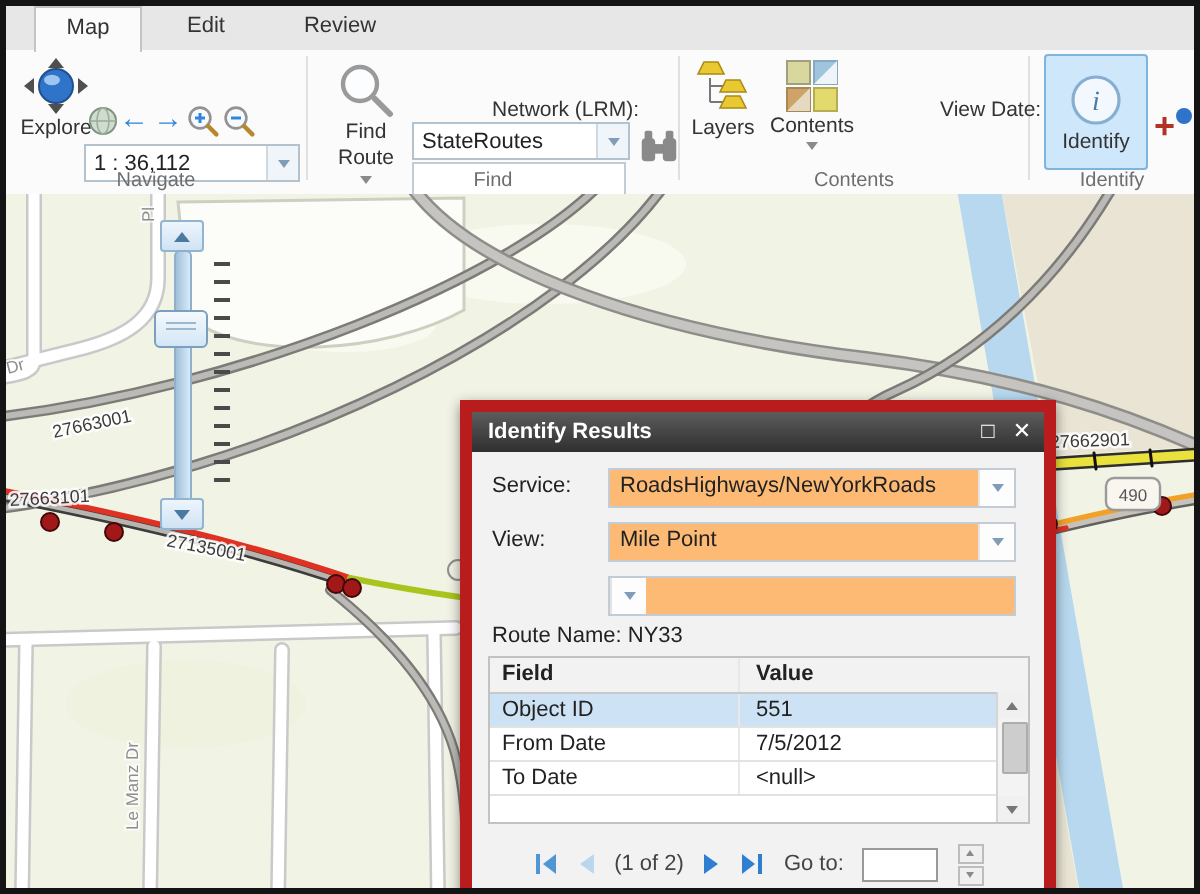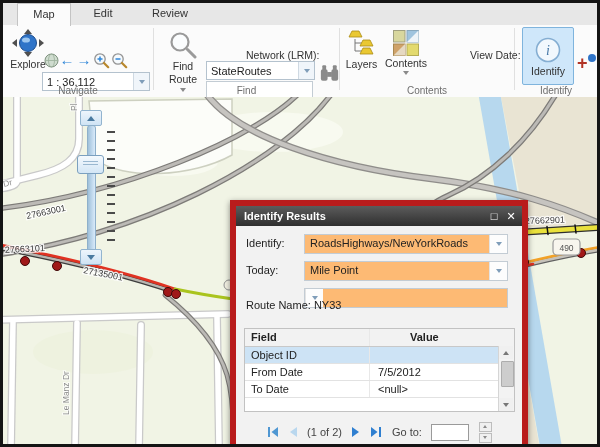--- a/index.html
+++ b/index.html
@@ -44,21 +44,21 @@
 
   
   #dialog{position:absolute;left:227px;top:103px;width:286px;height:240px;background:#f2f2f2;border:6px solid #b91c1c;box-shadow:0 2px 6px rgba(0,0,0,.45);}
   #dlg-title{position:absolute;left:0;top:0;right:0;height:20px;background:linear-gradient(#5c5c5c,#2f2f2f);color:#fff;font-size:11px;font-weight:bold;line-height:20px;padding-left:8px;box-sizing:border-box;}
   .dlg-winbtn{position:absolute;top:0;width:16px;height:20px;color:#fff;font-size:11px;font-weight:normal;text-align:center;line-height:20px;}
   .fieldrow-label{position:absolute;left:10px;font-size:11px;color:#222;}
   .dcombo{position:absolute;left:68px;width:202px;height:18px;background:#fdba74;border:1px solid #c3ccd4;display:flex;font-size:11px;color:#222;}
   .dcombo .val{flex:1;padding:2px 0 0 5px;white-space:nowrap;overflow:hidden;}
   .dcombo .abtn{width:17px;background:#fdfdfd;border-left:1px solid #e3e3e3;display:flex;align-items:center;justify-content:center;}
   #dtable{position:absolute;left:8px;top:122px;width:271px;height:84px;background:#fff;border:1px solid #c2c2c2;box-sizing:border-box;overflow:hidden;font-size:11px;color:#222;}
-  .thead{display:flex;height:17px;line-height:17px;background:#f2f2f2;border-bottom:1px solid #c8c8c8;font-weight:bold;gap:32px;}
+  .thead{display:flex;height:17px;line-height:17px;background:#f2f2f2;border-bottom:1px solid #c8c8c8;font-weight:bold;}
   .trow{display:flex;height:16px;line-height:16px;border-bottom:1px solid #e2e2e2;background:#fff;}
   .trow.sel{background:#cde3f5;}
   .c-field{width:125px;padding-left:6px;box-sizing:border-box;border-right:1px solid #e8e8e8;white-space:nowrap;overflow:hidden;}
   .c-value{flex:1;padding-left:8px;white-space:nowrap;}
   #dscroll{position:absolute;right:0;top:17px;width:15px;bottom:0;background:#f3f3f3;border-left:1px solid #d5d5d5;}
   .sc-arrow{position:absolute;left:0;width:14px;height:13px;display:flex;align-items:center;justify-content:center;background:#f0f0f0;}
   .sc-tri-up{width:0;height:0;border-left:3.5px solid transparent;border-right:3.5px solid transparent;border-bottom:4.5px solid #777;}
   .sc-tri-dn{width:0;height:0;border-left:3.5px solid transparent;border-right:3.5px solid transparent;border-top:4.5px solid #777;}
   #sc-thumb{position:absolute;left:1.5px;top:15px;width:11px;height:24px;background:#cdcdcd;border:1px solid #adadad;border-radius:1px;}
   #dpager{position:absolute;left:0;right:0;top:214px;height:24px;display:flex;align-items:center;justify-content:center;gap:9px;font-size:11px;color:#444;}
@@ -303,55 +303,56 @@
           <span class="tri-dn-s"></span>
         </div>
 
     <div id="dialog">
       <div id="dlg-title">
         <span>Identify Results</span>
         <span class="dlg-winbtn" style="right:20px;">□</span>
         <span class="dlg-winbtn" style="right:3px;">✕</span>
       </div>
 
-      <div class="fieldrow-label" style="top:31px;">Identify:</div>
+      <div class="fieldrow-label" style="top:31px;">Service:</div>
       <div class="dcombo" style="top:28px;">
         <span class="val">RoadsHighways/NewYorkRoads</span>
         <span class="abtn">
               <span class="tri-down"></span>
             </span>
       </div>
 
-      <div class="fieldrow-label" style="top:58px;">Today:</div>
+      <div class="fieldrow-label" style="top:58px;">View:</div>
       <div class="dcombo" style="top:55px;">
         <span class="val">Mile Point</span>
         <span class="abtn">
               <span class="tri-down"></span>
             </span>
       </div>
 
       <div class="fieldrow-label" style="top:85px;margin-top:43px;">Time:</div>
       <div class="dcombo" style="top:82px;">
         <span class="abtn">
               <span class="tri-down"></span>
             </span>
       </div>
 
-      <div class="fieldrow-label" style="top:93px;">
+      <div class="fieldrow-label" style="top:106px;">
         <span>Route Name:</span>
         <span>NY33</span>
       </div>
 
       <div id="dtable">
         <div class="thead">
           <span class="c-field">Field</span>
           <span class="c-value">Value</span>
         </div>
         <div class="trow sel">
           <span class="c-field">Object ID</span>
+          <span class="c-value">551</span>
         </div>
         <div class="trow">
           <span class="c-field">From Date</span>
           <span class="c-value">7/5/2012</span>
         </div>
         <div class="trow">
           <span class="c-field">To Date</span>
           <span class="c-value">&lt;null&gt;</span>
         </div>
         <div id="dscroll">

